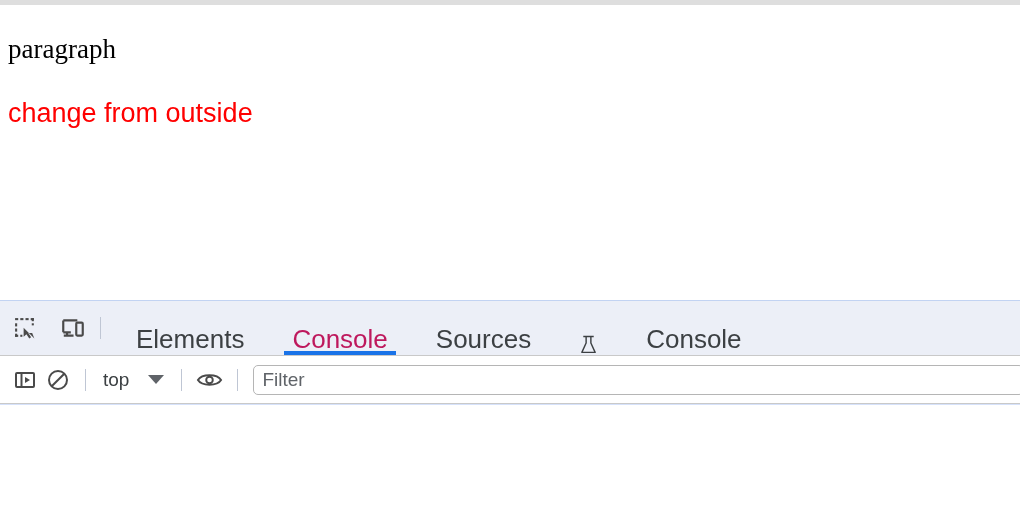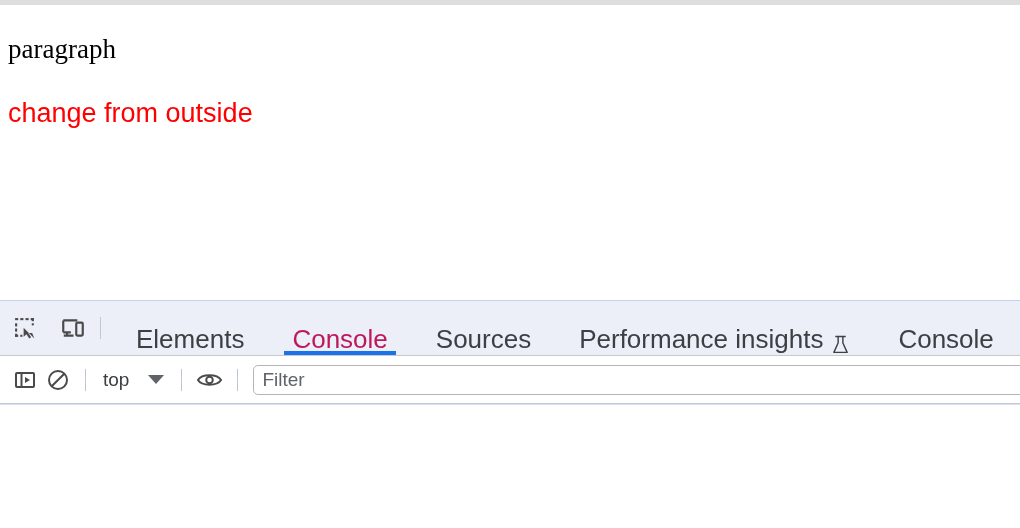--- a/index.html
+++ b/index.html
@@ -267,21 +267,20 @@
         <div class="dt-tab">
           <span>Elements</span>
         </div>
         <div class="dt-tab active">
           <span>Console</span>
         </div>
         <div class="dt-tab">
           <span>Sources</span>
         </div>
         <div class="dt-tab">
-          <span>Performance insights</span>
           <span class="flask-icon">
             <svg width="19" height="21" viewBox="0 0 20 22" aria-hidden="true">
               <path d="M4.5 2.5 h11 M7.5 2.5 v7 L3 19.3 h14 L12.5 9.5 v-7" fill="none" stroke="#3c4043" stroke-width="1.5" stroke-linejoin="round"></path>
             </svg>
           </span>
         </div>
         <div class="dt-tab">
           <span>Console</span>
         </div>
       </div>

